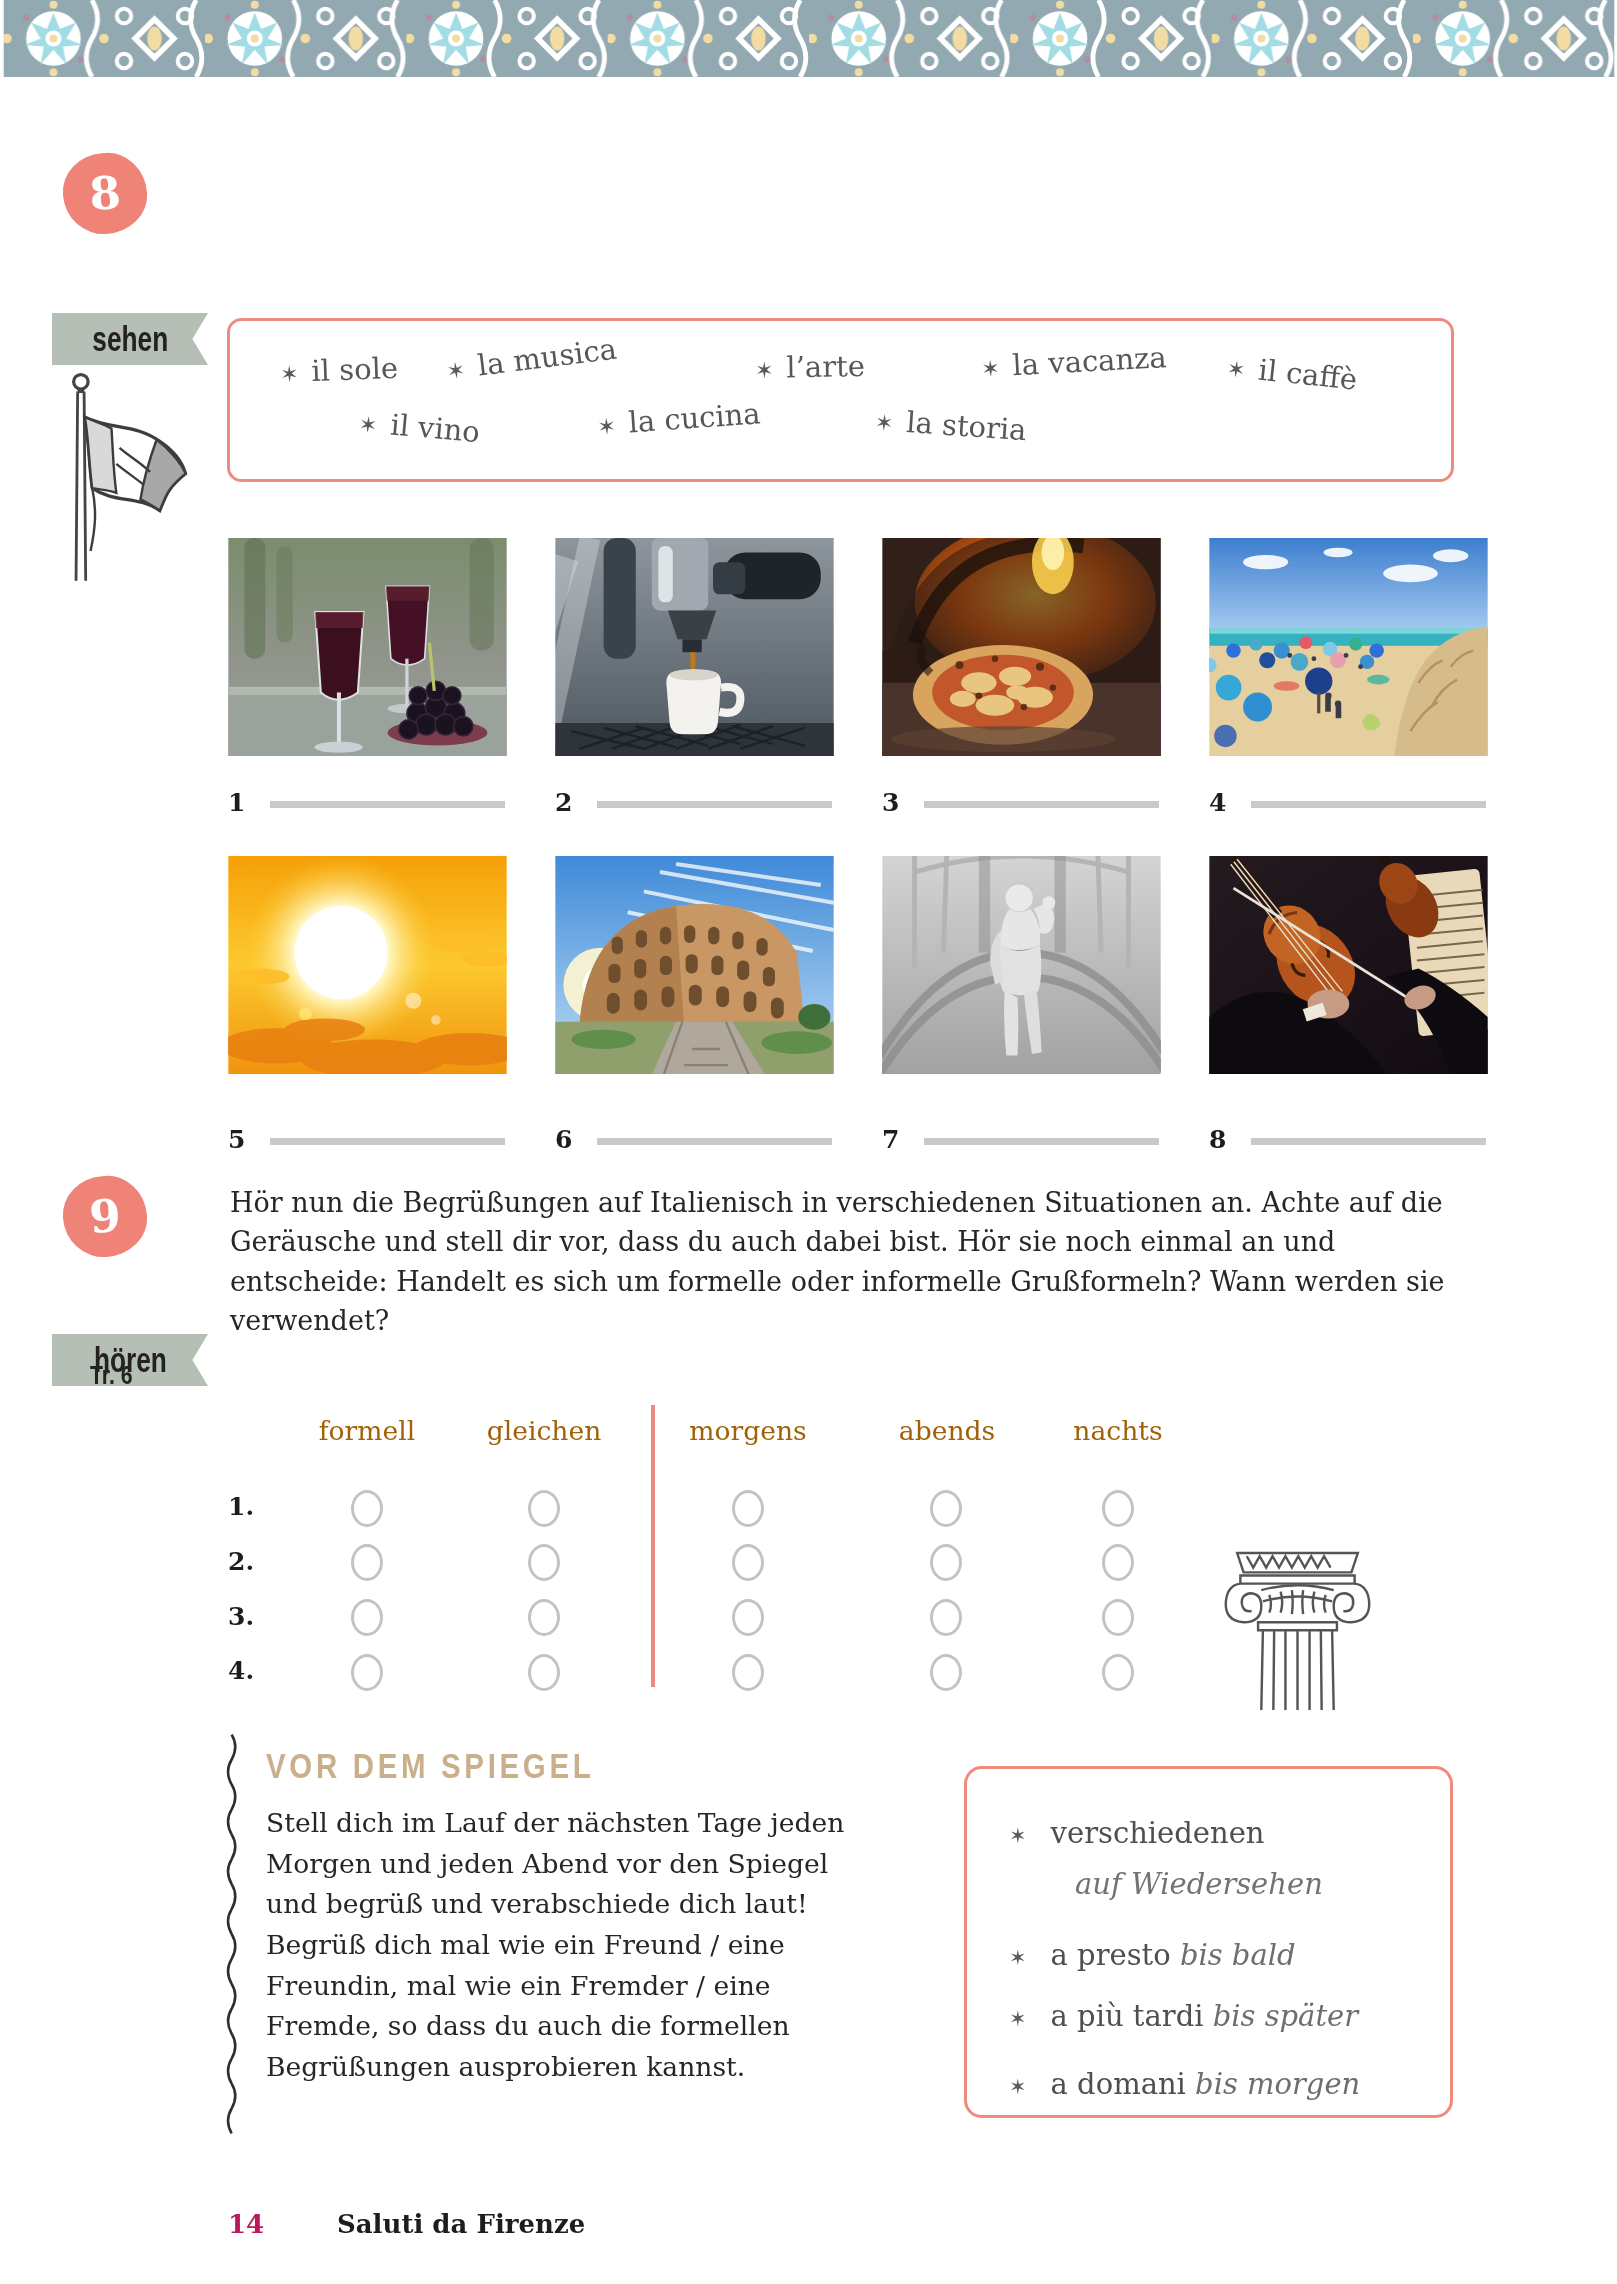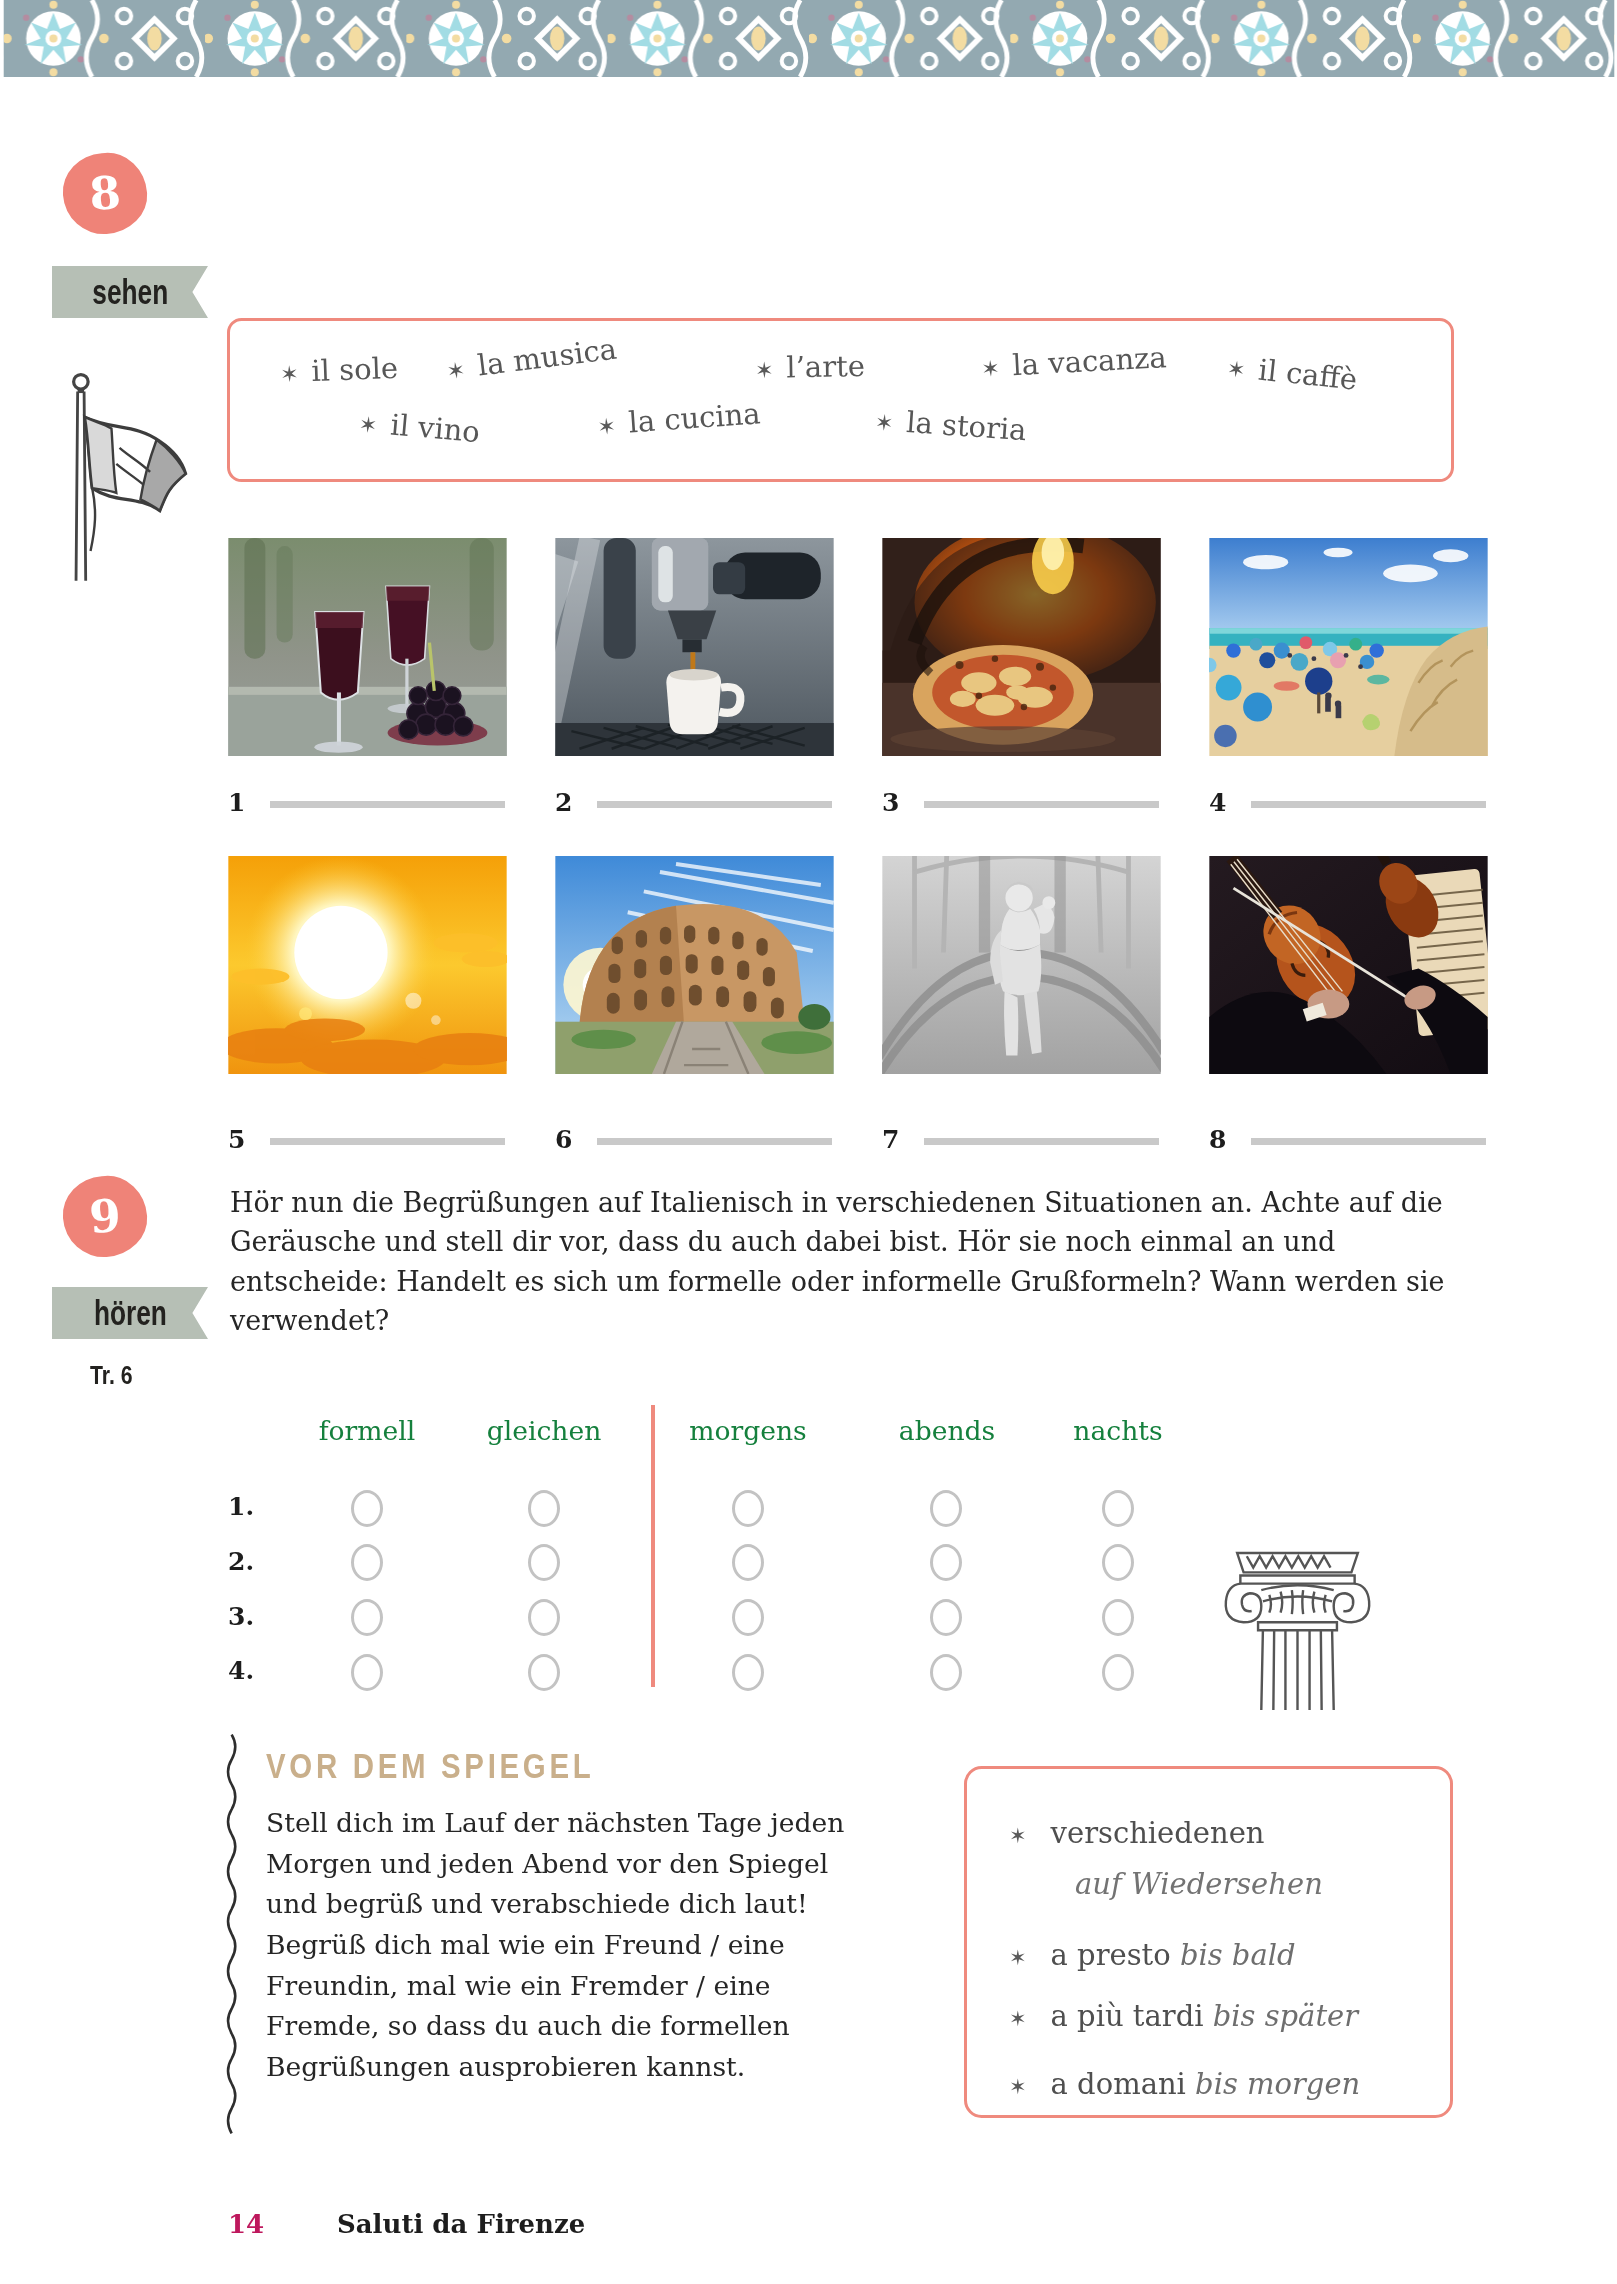--- a/index.html
+++ b/index.html
@@ -10,42 +10,42 @@
   .tile-border{position:absolute;left:0;top:0;width:1618px;height:77px;}
 
   
   .badge{position:absolute;width:84px;height:81px;background:#ef8378;color:#fff;
          display:flex;align-items:center;justify-content:center;
          font-size:45px;font-weight:bold;
          border-radius:50% 47% 52% 49% / 48% 53% 47% 52%;transform:rotate(-4deg);}
   
   .banner{position:absolute;background:#b6bfb5;height:52px;width:156px;
           clip-path:polygon(0 0,100% 0,90% 50%,100% 100%,0 100%);
-          display:flex;align-items:center;justify-content:center;}
+          display:flex;align-items:center;justify-content:center;margin-top:47px;}
   .banner span{font-family:"Liberation Sans",sans-serif;font-weight:bold;font-size:32px;
                color:#23221f;transform:scale(.82,1.12);letter-spacing:0px;}
 
   .instr{position:absolute;font-size:27px;line-height:1.46;color:#262626;}
   .instr .b{font-weight:bold;}
   .instr .i{font-style:italic;}
 
   
   .wordbox{position:absolute;left:227px;top:318px;width:1221px;height:158px;
            border:3.2px solid #ef8a7e;border-radius:14.5px;}
   .wb-word{position:absolute;white-space:nowrap;color:#575757;font-size:29px;}
   .wb-word .star{font-family:"DejaVu Sans",sans-serif;font-size:22px;color:#5a5a5a;margin-right:13px;}
 
   
   .photo{position:absolute;width:279px;height:218px;overflow:hidden;}
   .numline{position:absolute;height:27px;}
   .numline .num{position:absolute;left:0;top:0;font-weight:bold;font-size:25px;color:#1d1d1d;}
   .numline .line{position:absolute;left:42px;top:13px;width:235px;height:7.3px;background:#c9c9c9;}
 
   
-  .tbl-head{position:absolute;top:1415px;font-size:26.6px;color:#15803d;transform:translateX(-50%);white-space:nowrap;}
+  .tbl-head{position:absolute;top:1415px;font-size:26.6px;color:#a16207;transform:translateX(-50%);white-space:nowrap;}
   .tbl-divider{position:absolute;left:651px;top:1405px;width:4px;height:282px;background:#ef8a7e;}
   .row-label{position:absolute;left:228px;font-weight:bold;font-size:25px;color:#1d1d1d;}
   .radio{position:absolute;width:32px;height:37px;border:3.2px solid #c3c3c3;border-radius:50%;
          background:transparent;box-sizing:border-box;}
 
   
   .mirror-title{position:absolute;left:266px;top:1747px;
                 font-family:"Liberation Sans",sans-serif;font-weight:bold;font-size:32px;
                 letter-spacing:4px;color:#c9af8b;transform:scale(.92,1.08);transform-origin:left top;}
   .mirror-text{position:absolute;left:266px;top:1803px;width:593px;font-size:26.6px;line-height:1.53;color:#262626;}

